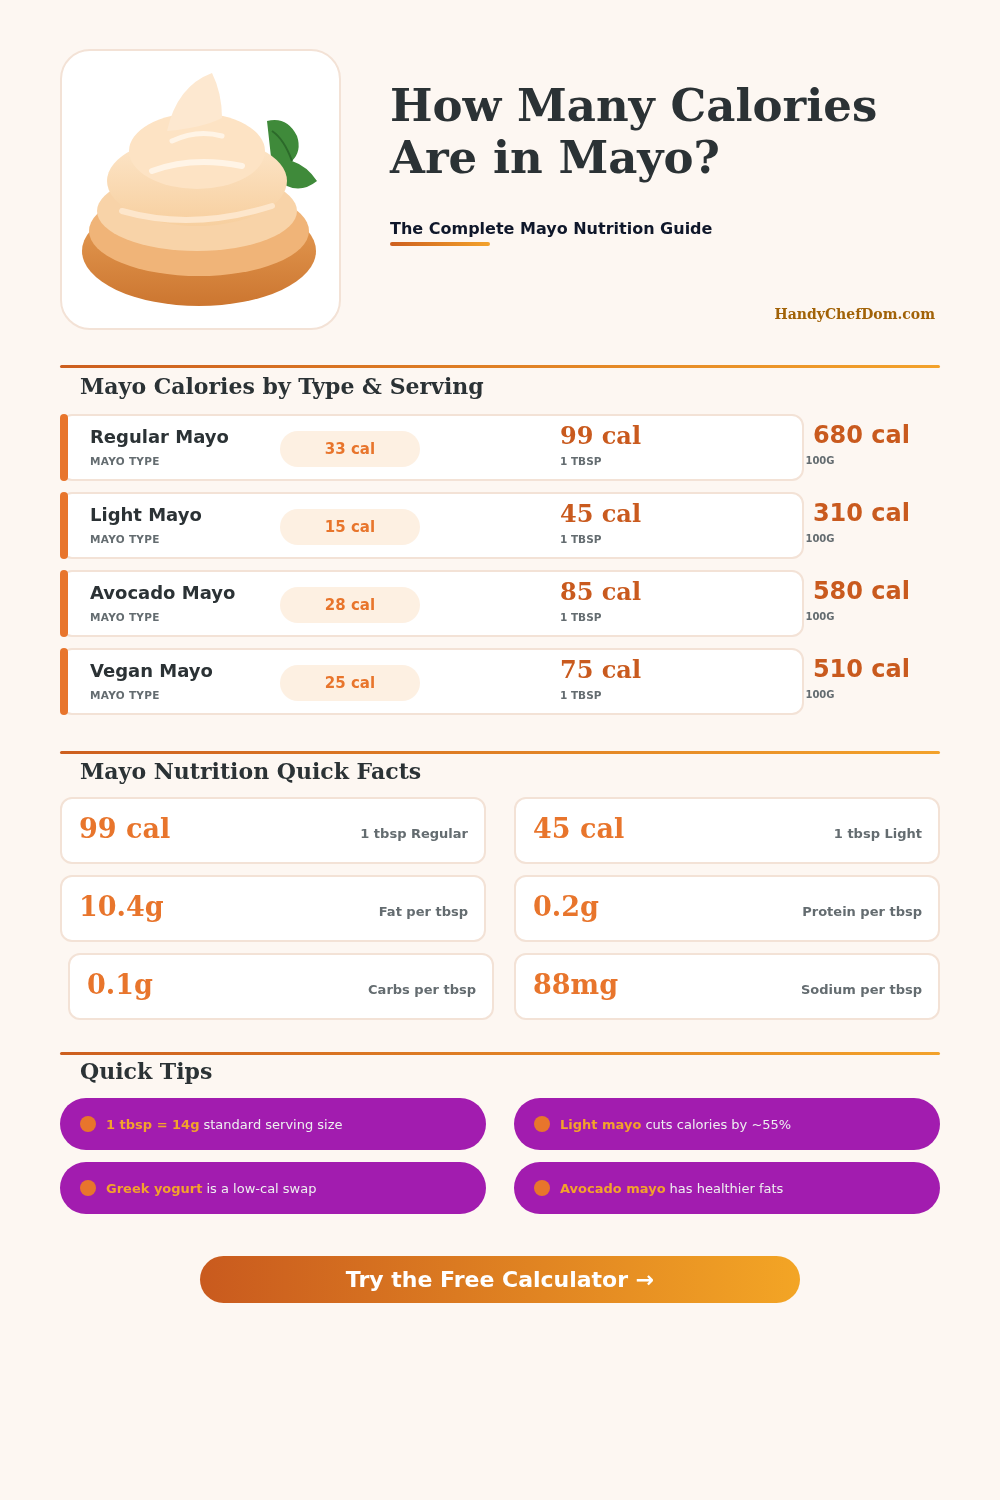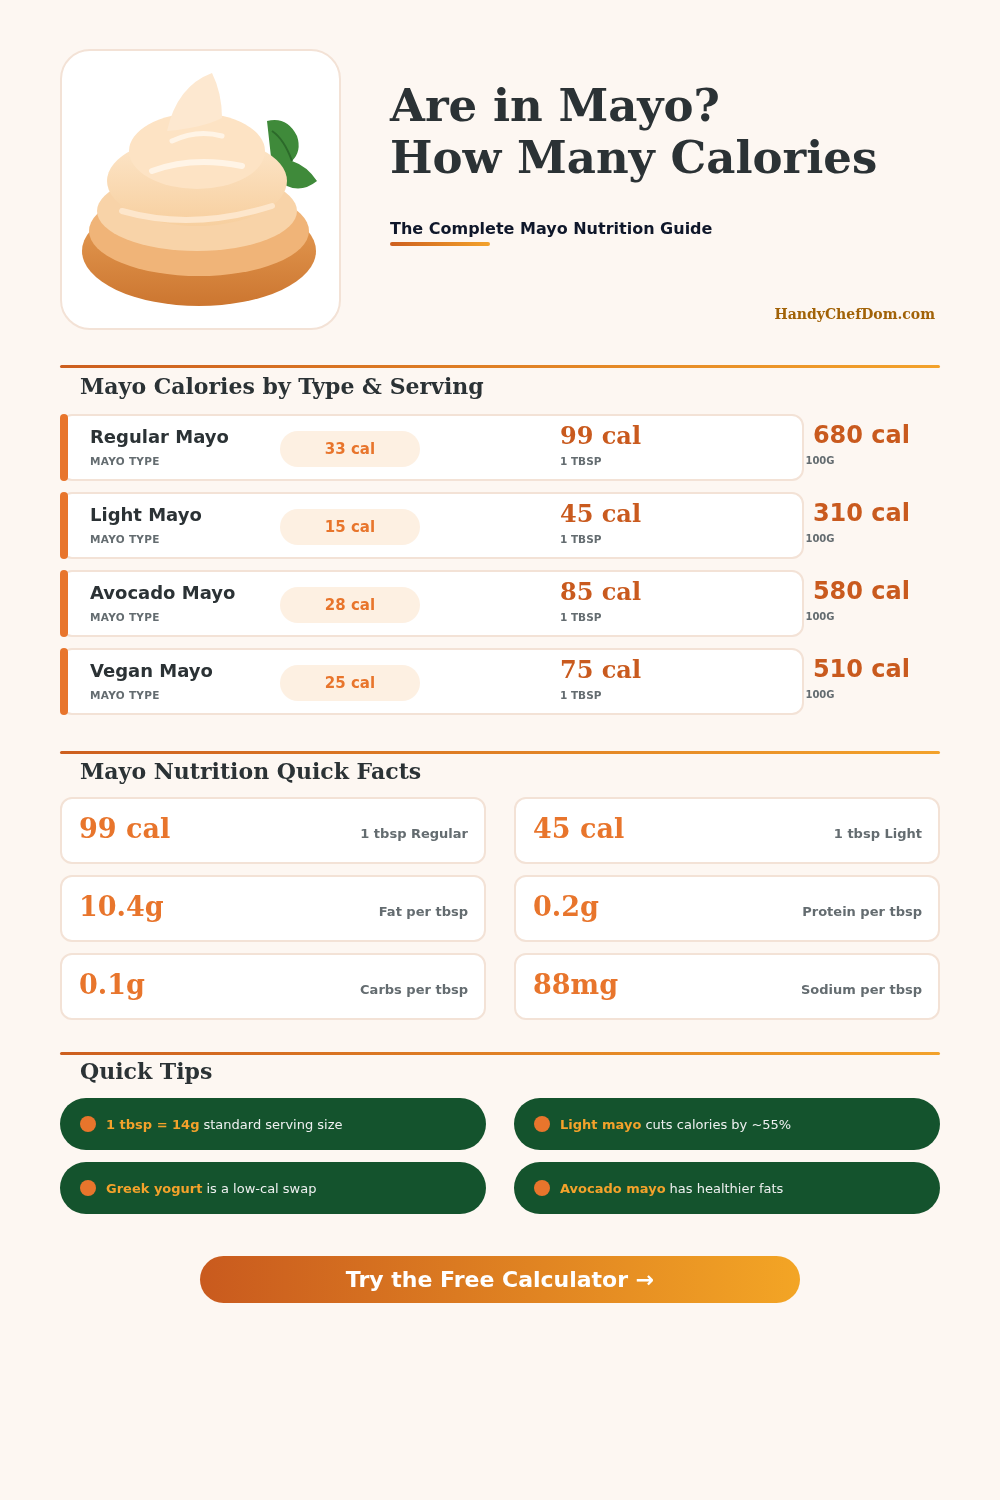--- a/index.html
+++ b/index.html
@@ -110,21 +110,21 @@
       font-size: 27px; color: #e8752c;
     }
     .fact-lbl {
       position: absolute; right: 16px; top: 27px;
       font-size: 13px; font-weight: bold; color: #646c70;
     }
 
     
     .tip {
       position: absolute; width: 426px; height: 52px;
-      background: #14532d; border-radius: 26px;
+      background: #a21caf; border-radius: 26px;
       display: flex; align-items: center; padding-left: 20px;
       font-size: 13px; color: #eef0f0;
     }
     .tip .dot {
       width: 16px; height: 16px; border-radius: 50%;
       background: #e8752c; margin-right: 10px; flex-shrink: 0;
     }
     .tip .hl { color: #f3a22b; font-weight: bold; margin-right: 4px; }
 
     
@@ -163,22 +163,22 @@
     <ellipse cx="135" cy="130" rx="90" ry="45" fill="url(#cream)"></ellipse>
     <ellipse cx="135" cy="100" rx="68" ry="38" fill="#fde3c4"></ellipse>
     <path d="M105 80 q10 -45 45 -58 q10 20 10 45 q-20 10 -55 13 z" fill="#fde8d0"></path>
     <path d="M90 120 q40 -15 90 -5" stroke="#fff4e6" stroke-width="6" fill="none" stroke-linecap="round"></path>
     <path d="M110 90 q25 -12 50 -5" stroke="#fff4e6" stroke-width="5" fill="none" stroke-linecap="round"></path>
     <path d="M60 160 q70 20 150 -5" stroke="#fde6cb" stroke-width="6" fill="none" stroke-linecap="round"></path>
   </svg>
 </div>
 
 <div class="title">
+  <div>How Many Calories</div>
   <div>Are in Mayo?</div>
-  <div>How Many Calories</div>
 </div>
 <div class="subtitle">The Complete Mayo Nutrition Guide</div>
 <div class="subtitle-bar"></div>
 <div class="brand">HandyChefDom.com</div>
 
 <div class="section-rule" style="top:365px;"></div>
 <div class="section-title" style="top:373px;">Mayo Calories by Type &amp; Serving</div>
 
 <div class="type-row" style="top:414px;">
   <div class="accent"></div>
@@ -236,21 +236,21 @@
   <div class="fact-lbl">1 tbsp Light</div>
 </div>
 <div class="fact" style="left:60px; top:875px;">
   <div class="fact-val">10.4g</div>
   <div class="fact-lbl">Fat per tbsp</div>
 </div>
 <div class="fact" style="left:514px; top:875px;">
   <div class="fact-val">0.2g</div>
   <div class="fact-lbl">Protein per tbsp</div>
 </div>
-<div class="fact" style="left:60px; top:953px;">
+<div class="fact" style="left:68px; top:953px;">
   <div class="fact-val">0.1g</div>
   <div class="fact-lbl">Carbs per tbsp</div>
 </div>
 <div class="fact" style="left:514px; top:953px;">
   <div class="fact-val">88mg</div>
   <div class="fact-lbl">Sodium per tbsp</div>
 </div>
 
 <div class="section-rule" style="top:1052px;"></div>
 <div class="section-title" style="top:1058px;">Quick Tips</div>

